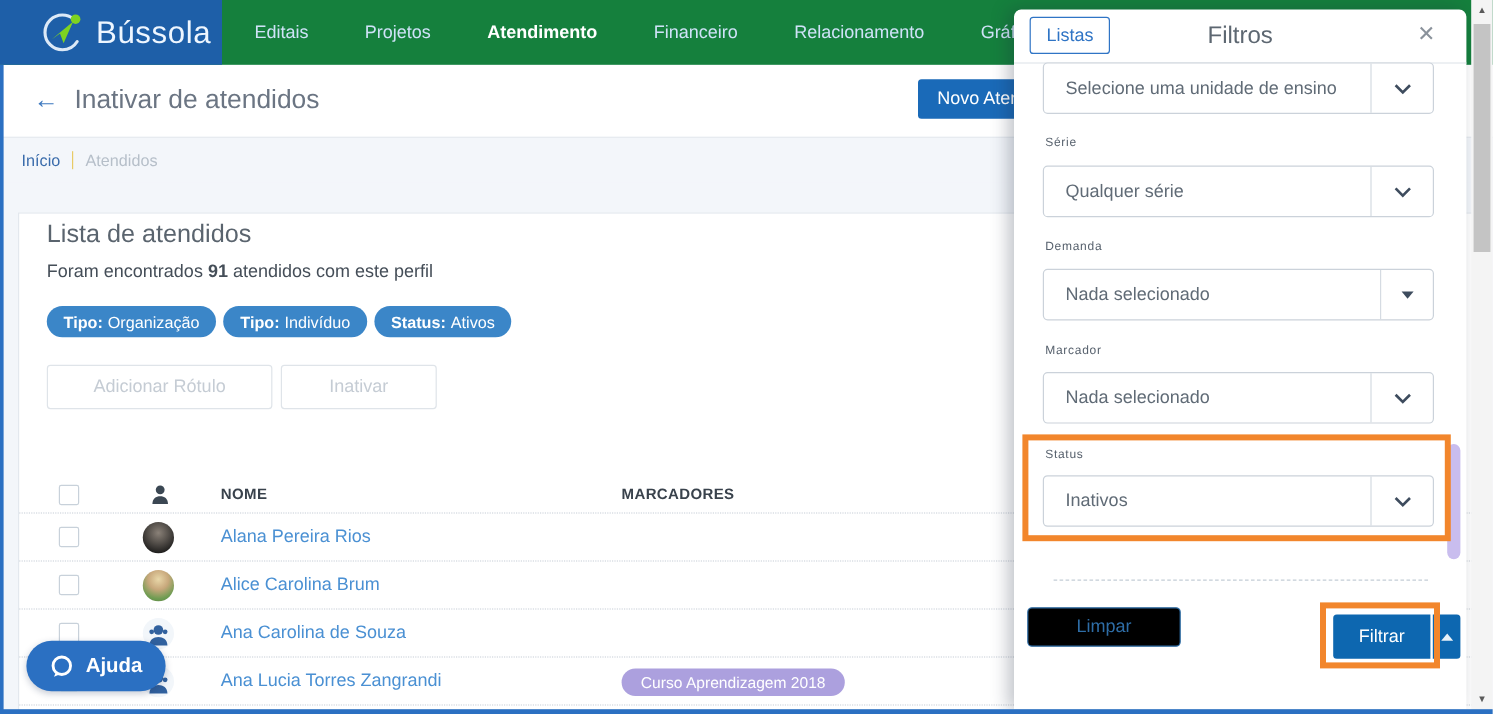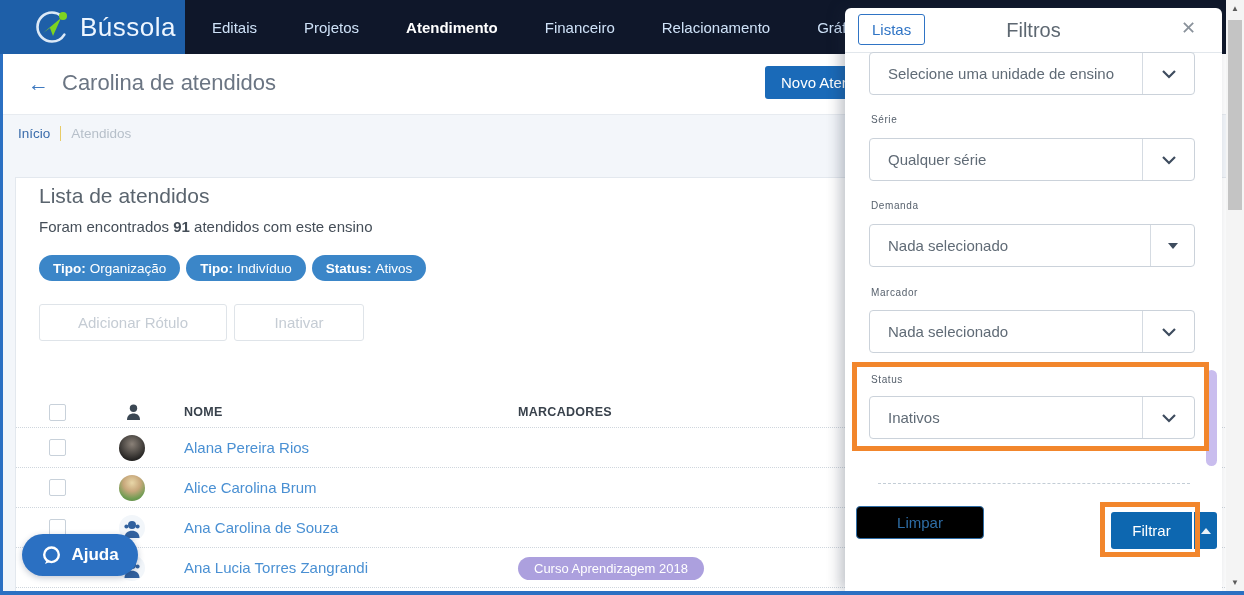--- a/index.html
+++ b/index.html
@@ -1,20 +1,20 @@
 <!DOCTYPE html>
 <html><head>
 <meta charset="utf-8">
 <style>
   * { margin:0; padding:0; box-sizing:border-box; }
   html,body { width:1244px; height:595px; overflow:hidden; }
   body { font-family:"Liberation Sans", sans-serif; background:#f3f6fa; position:relative; }
 
   
-  .navbar { position:absolute; left:0; top:0; width:1244px; height:54px; background:#0f172a; z-index:10; }
+  .navbar { position:absolute; left:0; top:0; width:1244px; height:54px; background:#15803d; z-index:10; }
   .brand-block { position:absolute; left:0; top:0; width:185px; height:54px; background:#1e5fa8;
                  display:flex; align-items:center; padding-left:34px; gap:10px; cursor:pointer; }
   .brand-text { color:#eef6ff; font-size:26px; font-weight:300; letter-spacing:.5px; }
   .nav-menu { position:absolute; left:185px; top:0; height:54px; display:flex; align-items:center;
               padding-left:27px; gap:47px; white-space:nowrap; }
   .nav-item { color:#cfe2f8; font-size:15px; cursor:pointer; }
   .nav-item.active { color:#ffffff; font-weight:bold;text-align:right; }
 
   
   .page-header { position:absolute; left:0; top:54px; width:1244px; height:60px; background:#ffffff; }
@@ -129,33 +129,33 @@
     <span class="nav-item">Projetos</span>
     <span class="nav-item active">Atendimento</span>
     <span class="nav-item">Financeiro</span>
     <span class="nav-item">Relacionamento</span>
     <span class="nav-item">Gráficos e Relatóri</span>
   </div>
 </div>
 
 <div class="page-header">
   <span class="back-arrow">←</span>
-  <span class="page-title">Carolina de atendidos</span>
+  <span class="page-title">Inativar de atendidos</span>
   <button class="new-btn">Novo Atend</button>
 </div>
 
 <div class="breadcrumb">
   <span class="crumb-link">Início</span>
   <span class="crumb-sep"></span>
   <span class="crumb-current">Atendidos</span>
 </div>
 
 <div class="card">
   <div class="card-title">Lista de atendidos</div>
-  <div class="card-summary"><span>Foram encontrados </span><b>91</b><span> atendidos com este ensino</span></div>
+  <div class="card-summary"><span>Foram encontrados </span><b>91</b><span> atendidos com este perfil</span></div>
 
   <div class="chips">
     <span class="chip">
         <b>Tipo:</b>
         <span>Organização</span>
       </span>
     <span class="chip">
         <b>Tipo:</b>
         <span>Indivíduo</span>
       </span>

